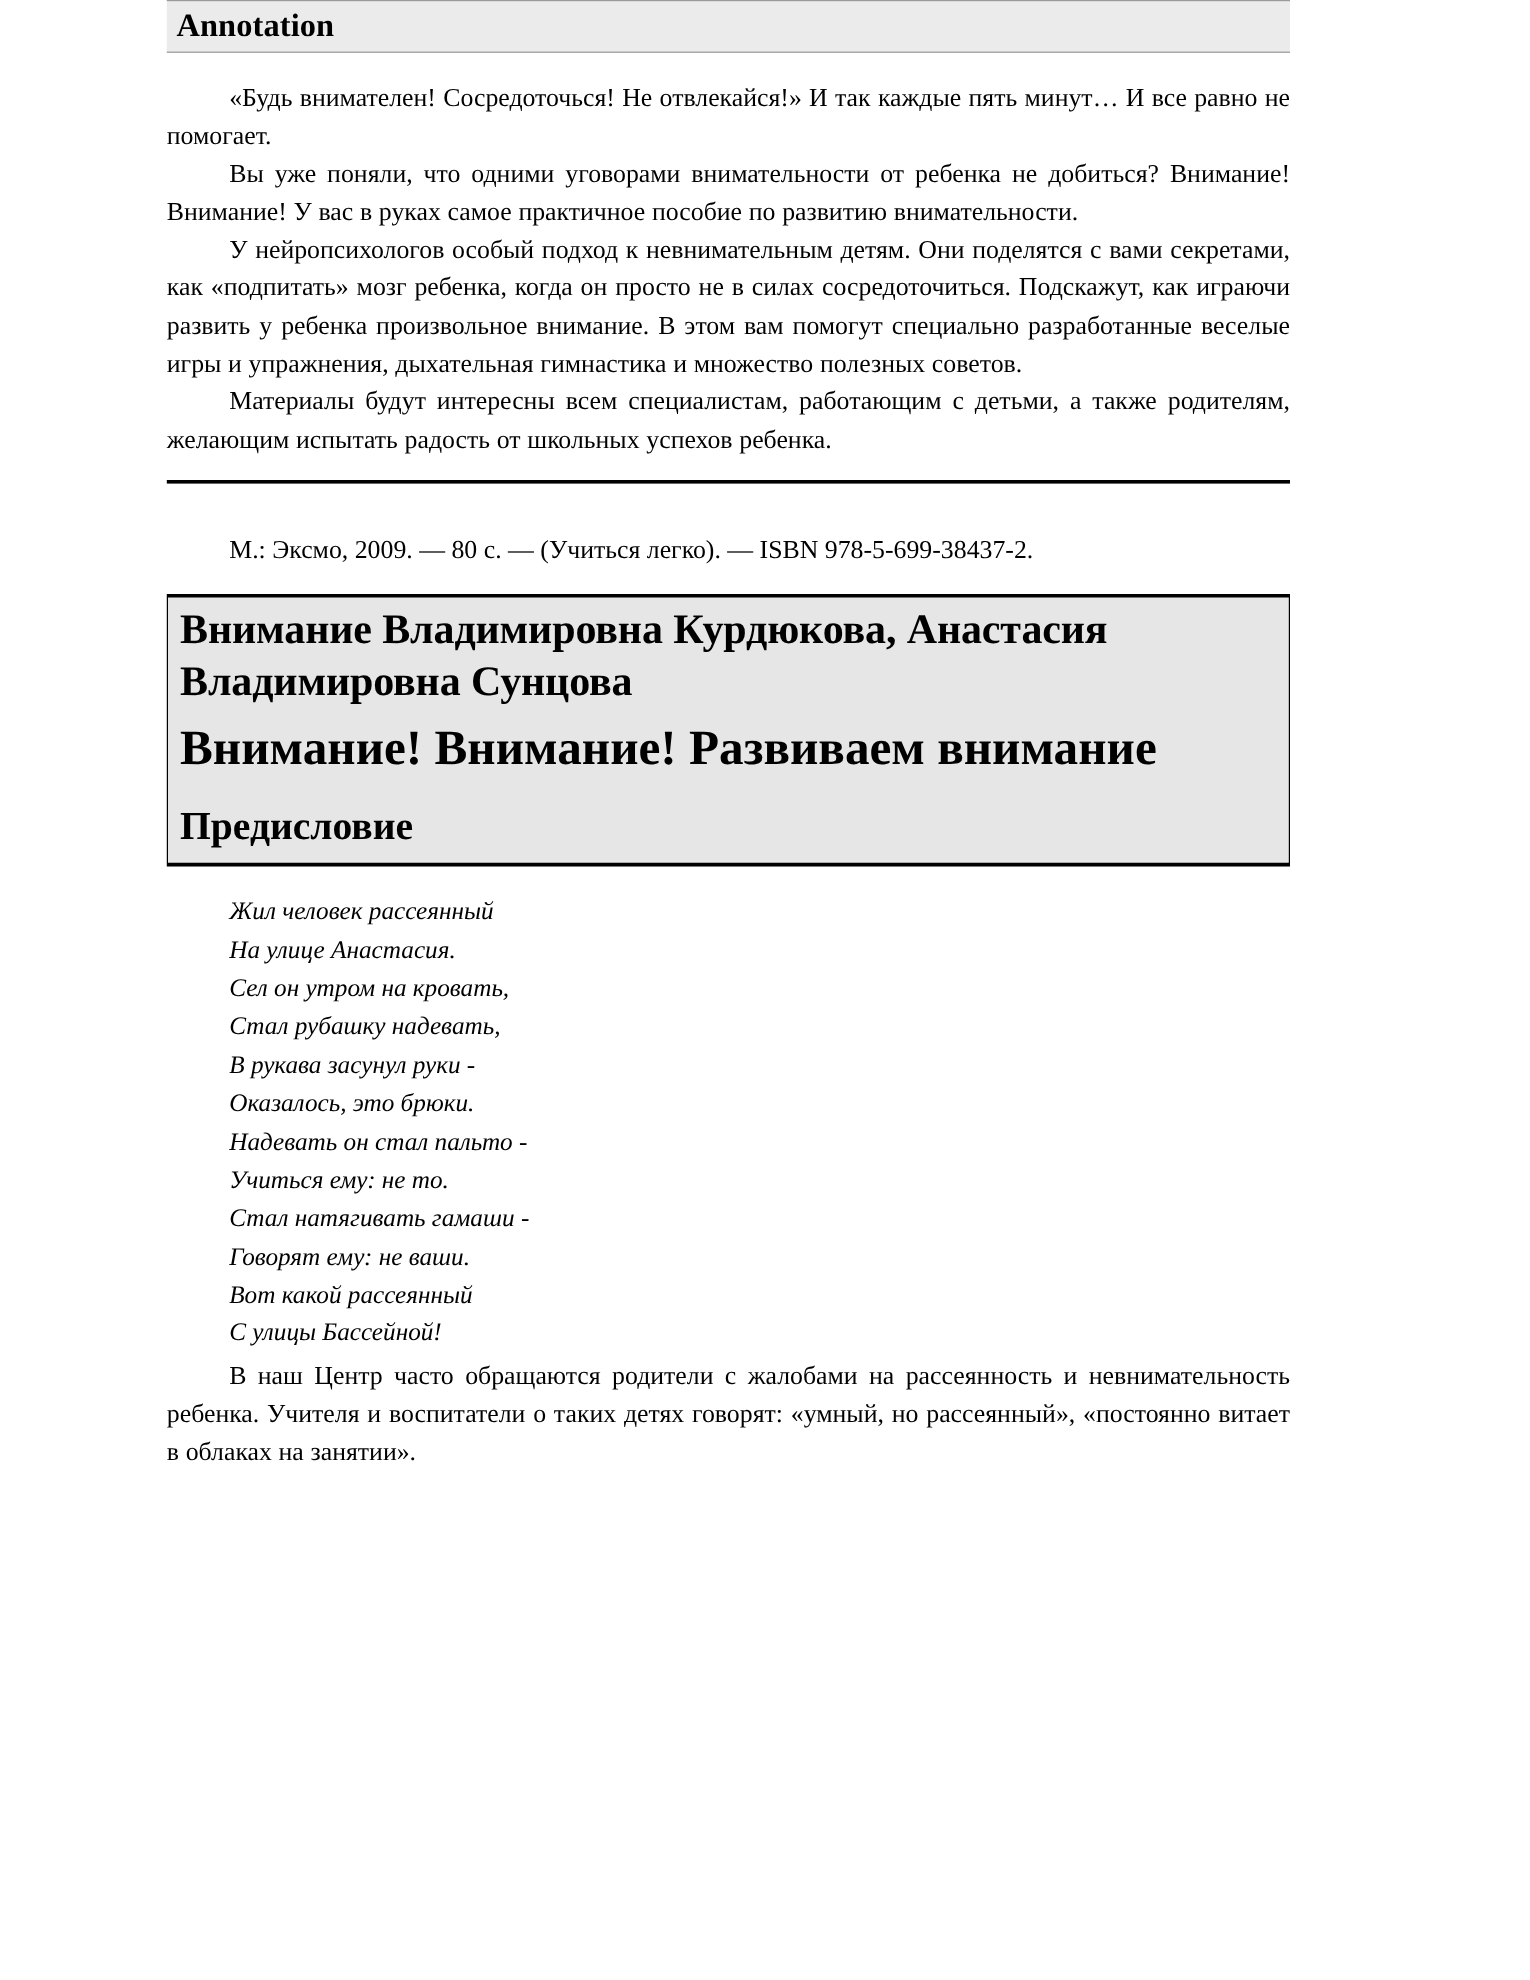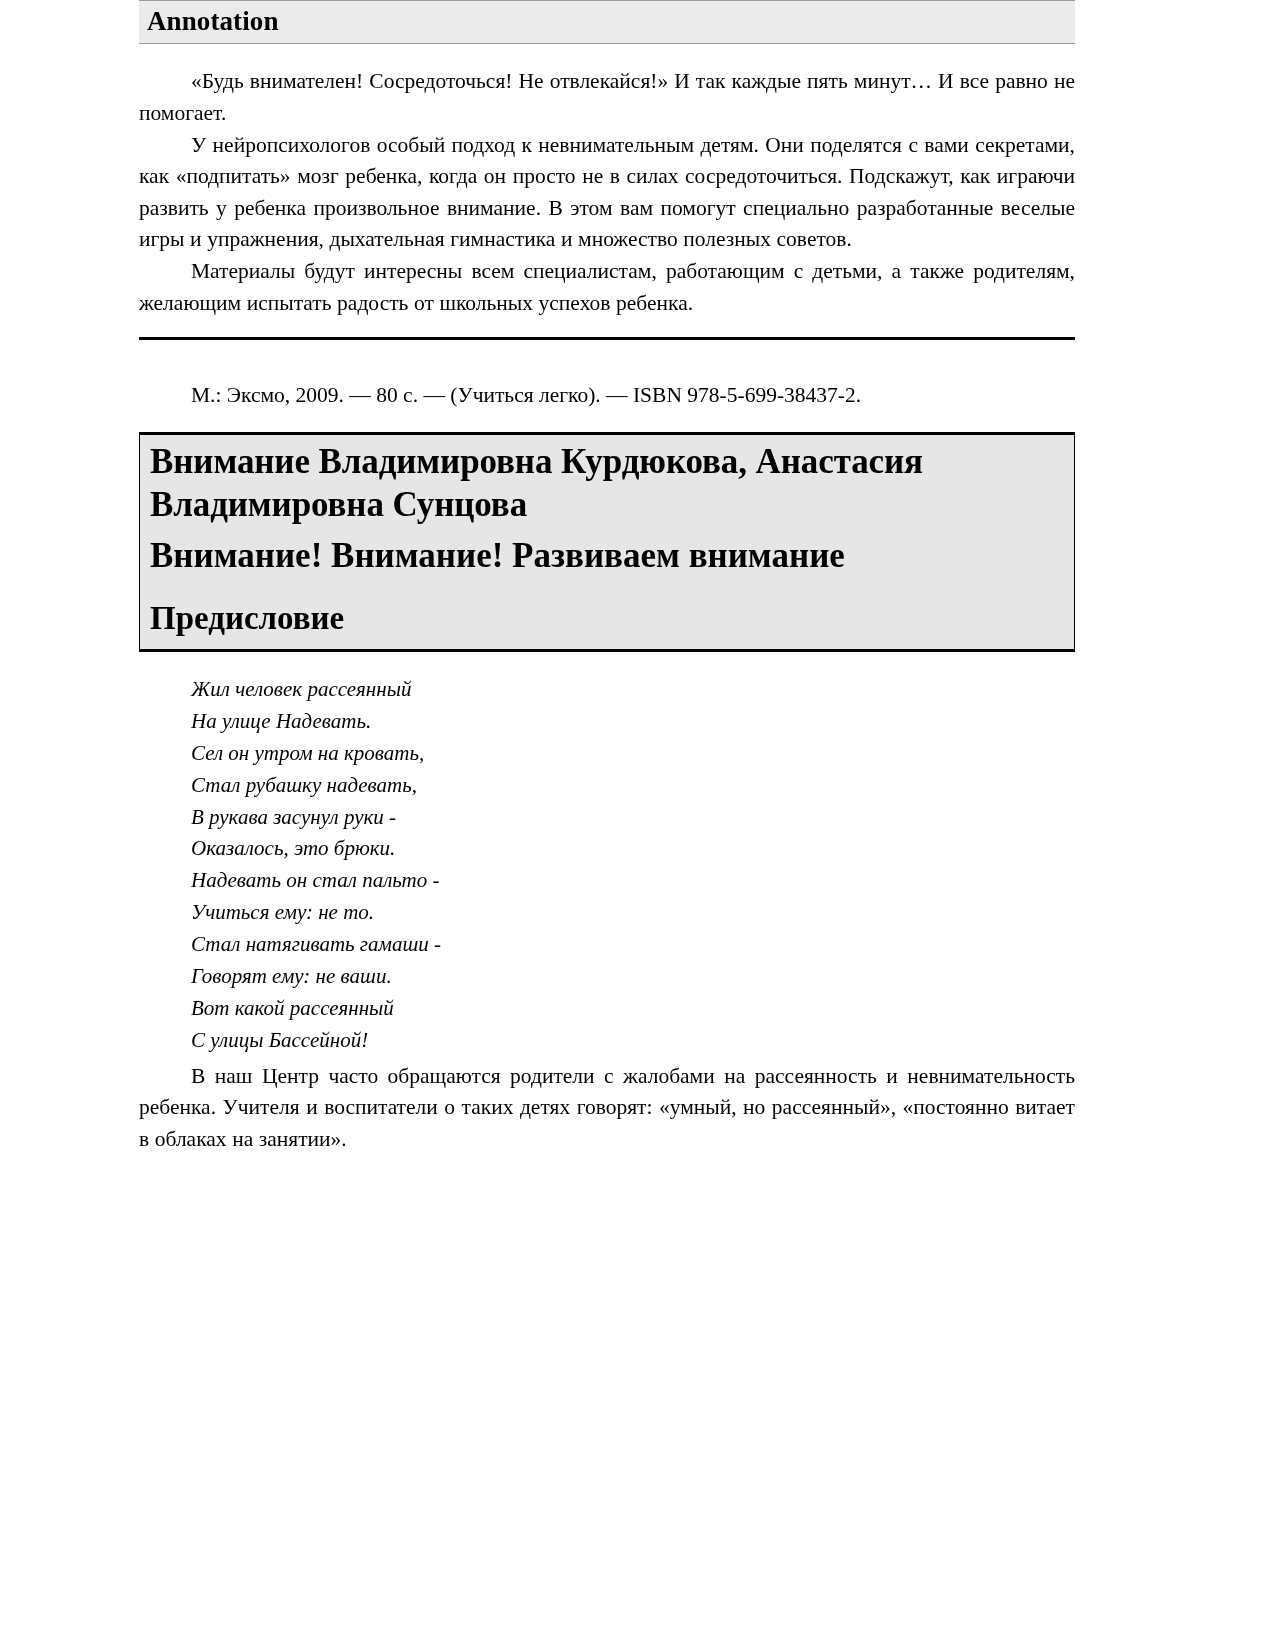--- a/index.html
+++ b/index.html
@@ -85,21 +85,21 @@
     padding: 6px 10px 10px 10px;
     box-sizing: border-box;
   }
   .title-line {
     font-size: 35px;
     font-weight: bold;
     line-height: 1.22;
     letter-spacing: -0.1px;
   }
   .title-sub {
-    font-size: 35px;
+    font-size: 41px;
     font-weight: bold;
     line-height: 1.22;
     margin-top: 8px;
   }
   .chapter-line {
     font-size: 33px;
     font-weight: bold;
     line-height: 1.2;
     margin-top: 22px;
   }
@@ -133,38 +133,39 @@
 
 <div class="page">
   <div class="content">
 
     <div class="section-bar">
       <div class="section-bar-title">Annotation</div>
     </div>
 
     <div class="para-block">
       <p class="para">«Будь внимателен! Сосредоточься! Не отвлекайся!» И так каждые пять минут… И все равно не помогает.</p>
+      <p class="para">Вы уже поняли, что одними уговорами внимательности от ребенка не добиться? Внимание! Внимание! У вас в руках самое практичное пособие по развитию внимательности.</p>
       <p class="para">У нейропсихологов особый подход к невнимательным детям. Они поделятся с вами секретами, как «подпитать» мозг ребенка, когда он просто не в силах сосредоточиться. Подскажут, как играючи развить у ребенка произвольное внимание. В этом вам помогут специально разработанные веселые игры и упражнения, дыхательная гимнастика и множество полезных советов.</p>
       <p class="para">Материалы будут интересны всем специалистам, работающим с детьми, а также родителям, желающим испытать радость от школьных успехов ребенка.</p>
     </div>
 
     <div class="thick-rule"></div>
 
     <div class="imprint">М.: Эксмо, 2009. — 80 с. — (Учиться легко). — ISBN 978-5-699-38437-2.</div>
 
     <div class="title-block">
       <div class="title-line">Внимание Владимировна Курдюкова, Анастасия</div>
       <div class="title-line">Владимировна Сунцова</div>
       <div class="title-sub">Внимание! Внимание! Развиваем внимание</div>
       <div class="chapter-line">Предисловие</div>
     </div>
 
     <div class="poem">
       <div class="poem-line">Жил человек рассеянный</div>
-      <div class="poem-line">На улице Надевать.</div>
+      <div class="poem-line">На улице Анастасия.</div>
       <div class="poem-line">Сел он утром на кровать,</div>
       <div class="poem-line">Стал рубашку надевать,</div>
       <div class="poem-line">В рукава засунул руки -</div>
       <div class="poem-line">Оказалось, это брюки.</div>
       <div class="poem-line">Надевать он стал пальто -</div>
       <div class="poem-line">Учиться ему: не то.</div>
       <div class="poem-line">Стал натягивать гамаши -</div>
       <div class="poem-line">Говорят ему: не ваши.</div>
       <div class="poem-line">Вот какой рассеянный</div>
       <div class="poem-line">С улицы Бассейной!</div>

